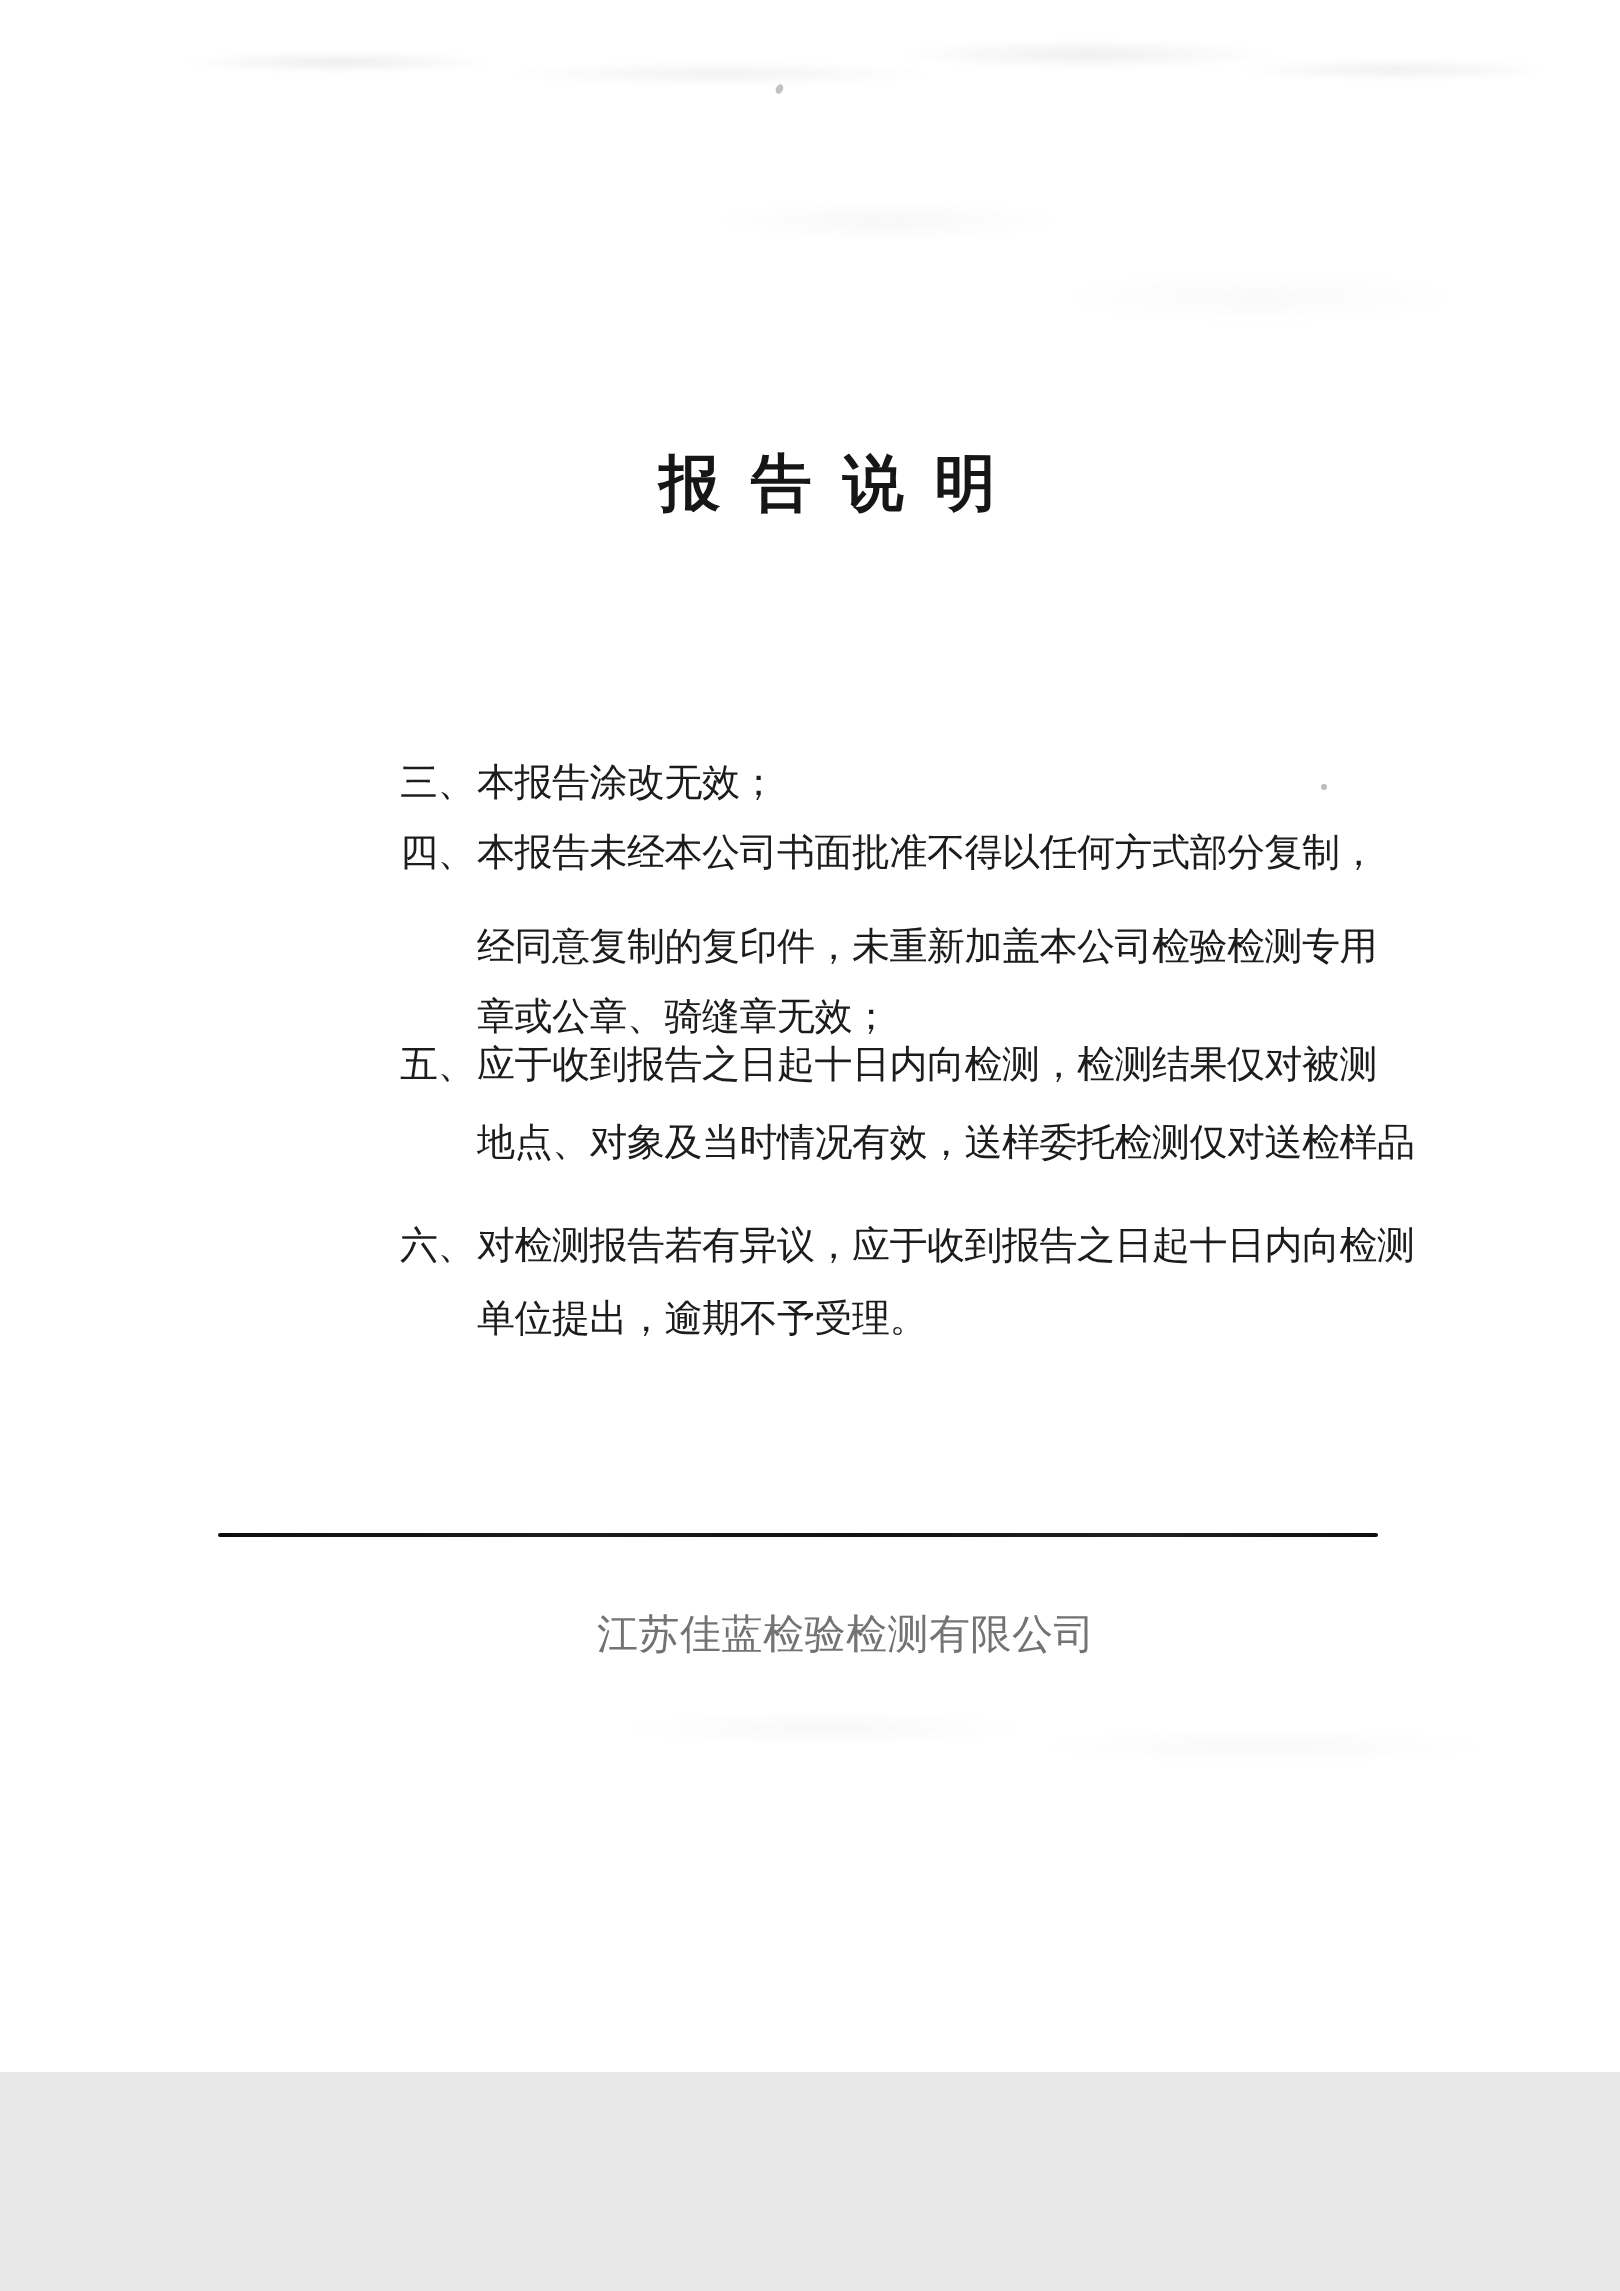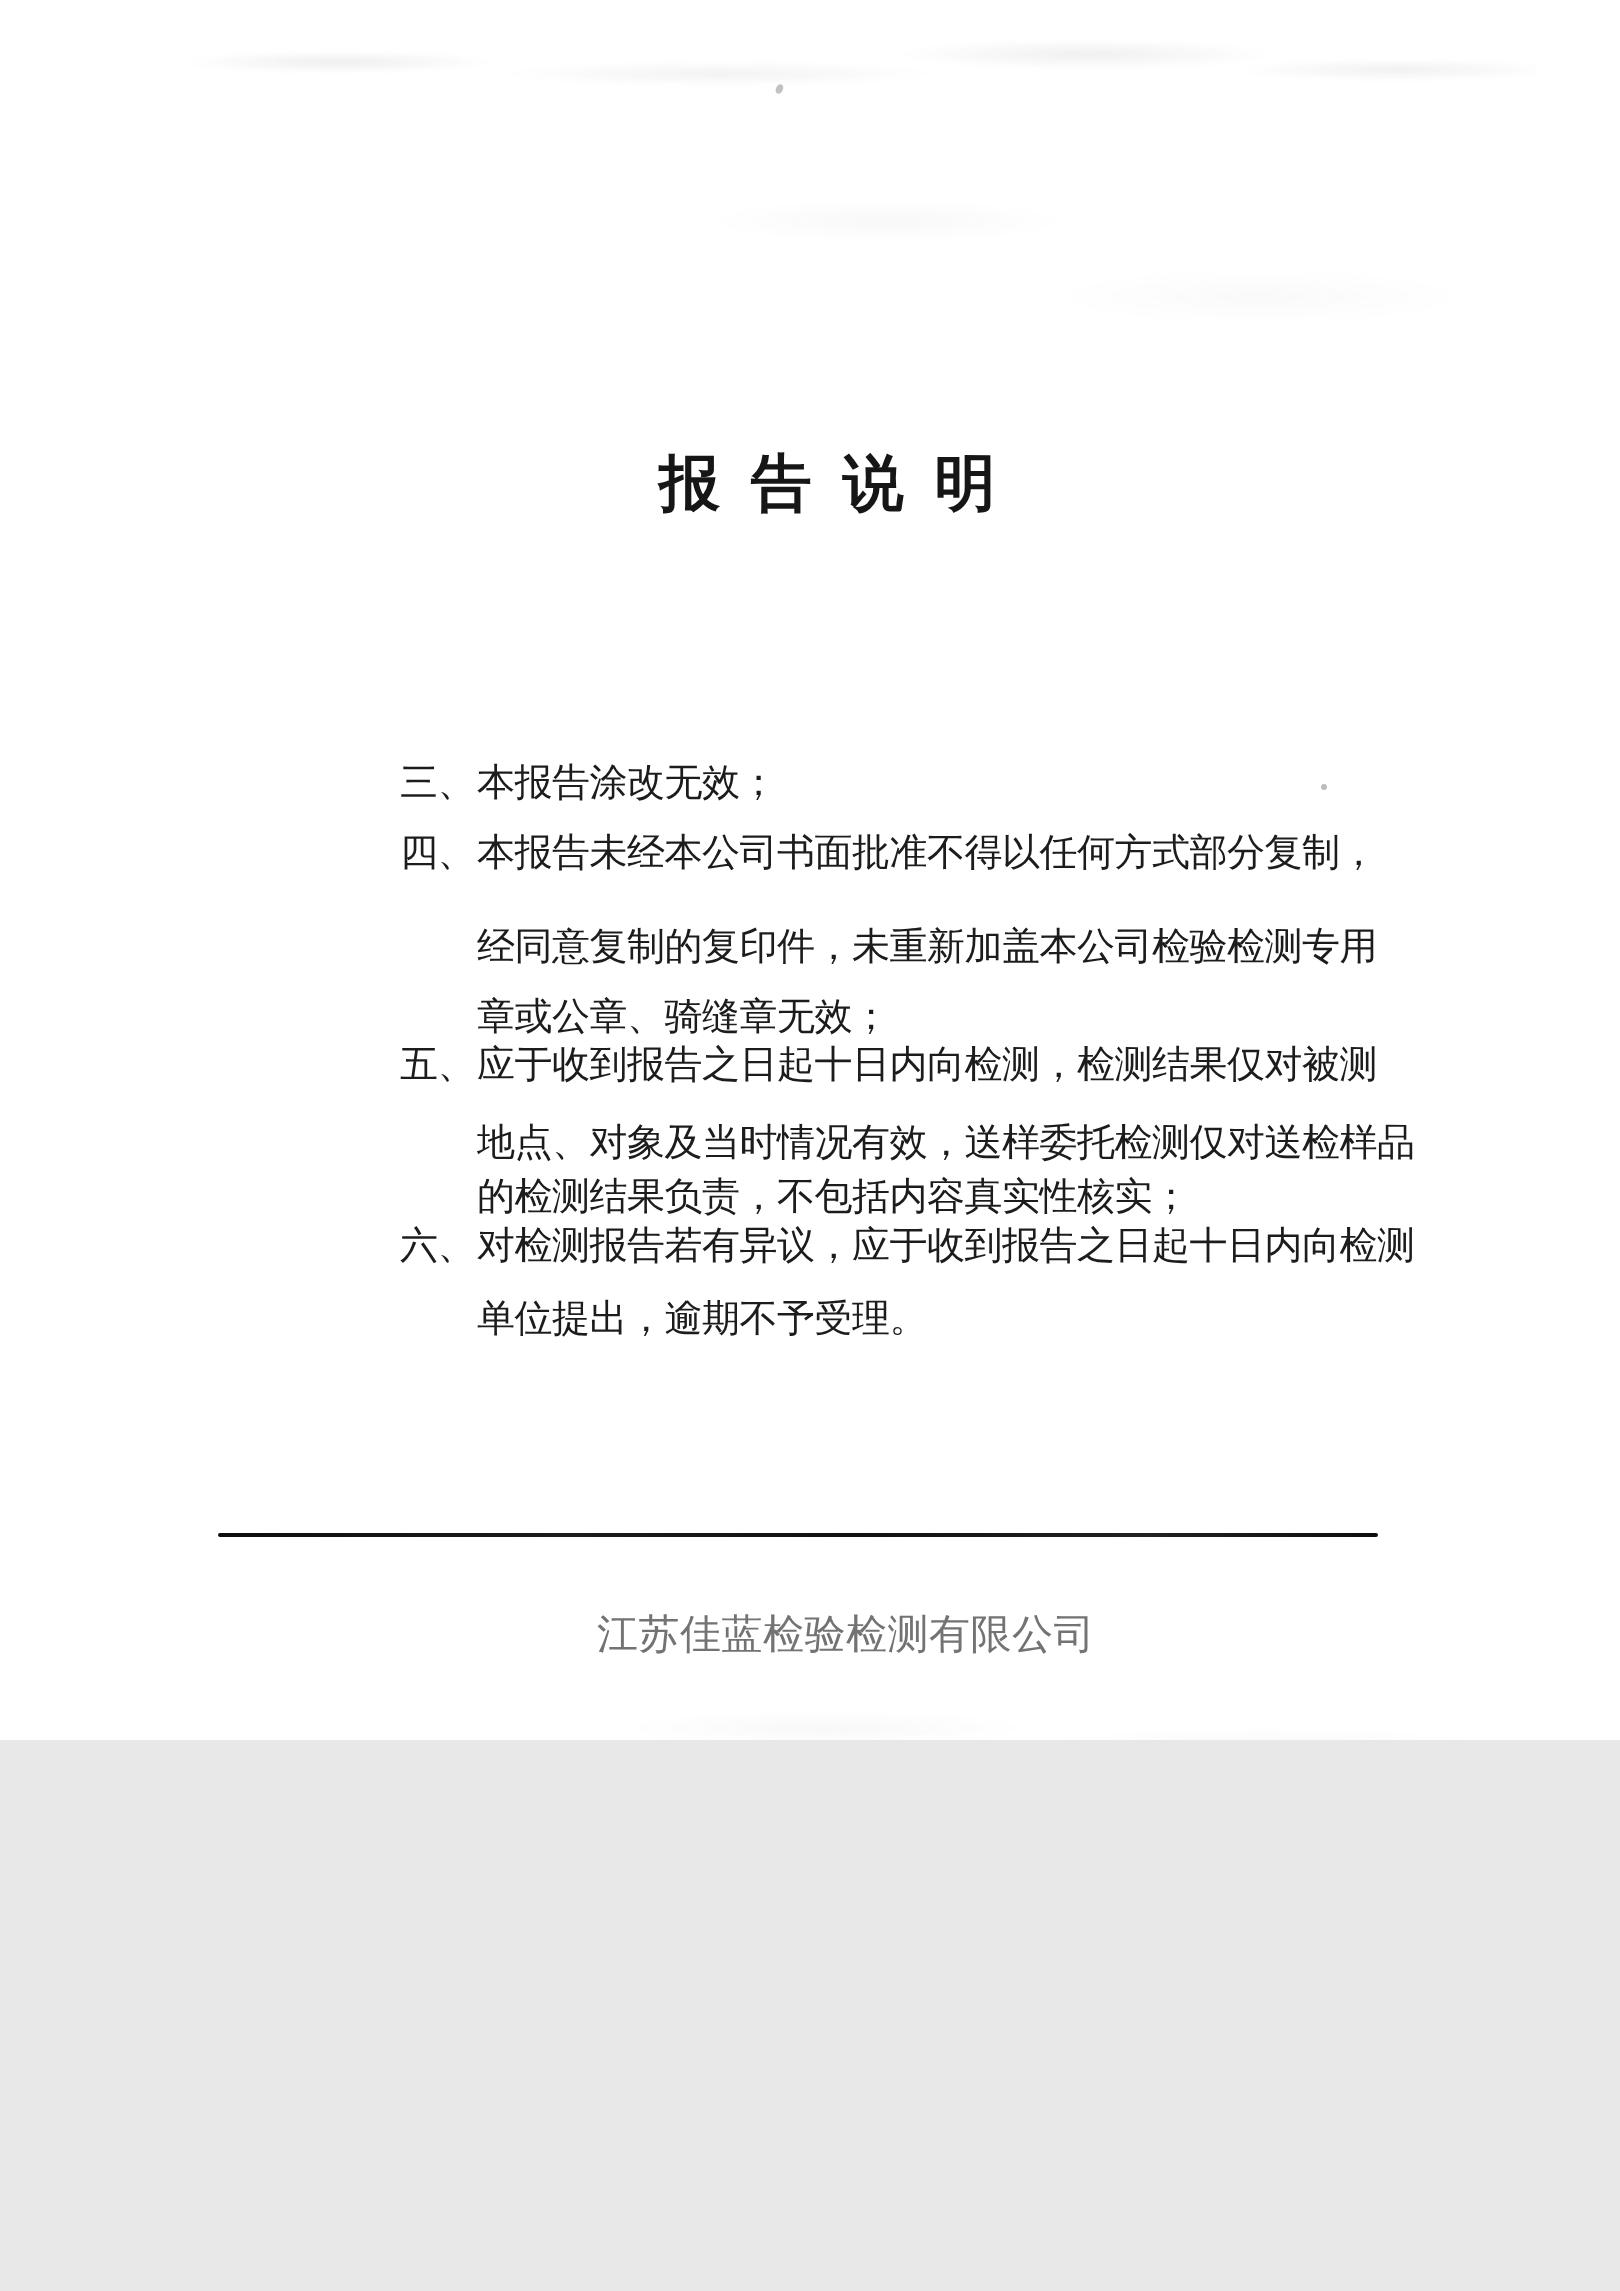--- a/index.html
+++ b/index.html
@@ -3,21 +3,21 @@
 <meta charset="utf-8">
 <style>
   html, body {
     margin: 0;
     padding: 0;
     background: #e8e8e8;
   }
   .page {
     position: relative;
     width: 1620px;
-    height: 1740px;
+    height: 2072px;
     margin: 0 auto;
     background: #ffffff;
     overflow: hidden;
     font-family: "Liberation Serif", "DejaVu Serif", serif;
     color: #1c1c1c;
   }
 
   
   .doc-title {
     position: absolute;
@@ -152,23 +152,20 @@
   <div class="note-line cont" style="top:965px">
     <span>章或公章、骑缝章无效；</span>
   </div>
 
   <div class="note-line" style="top:1037px">
     <span class="num">五、</span><span>应于收到报告之日起十日内向检测，检测结果仅对被测</span>
   </div>
   <div class="note-line cont" style="top:1091px">
     <span>地点、对象及当时情况有效，送样委托检测仅对送检样品</span>
   </div>
-  <div class="note-line cont" style="top:1145px">
-    <span>的检测结果负责，不包括内容真实性核实；</span>
-  </div>
 
   <div class="note-line cont" style="top:1267px">
     <span>单位提出，逾期不予受理。</span>
   </div>
   <div class="note-line" style="top:1218px">
     <span class="num">六、</span><span>对检测报告若有异议，应于收到报告之日起十日内向检测</span>
   </div>
 
   <div class="divider"></div>
 

